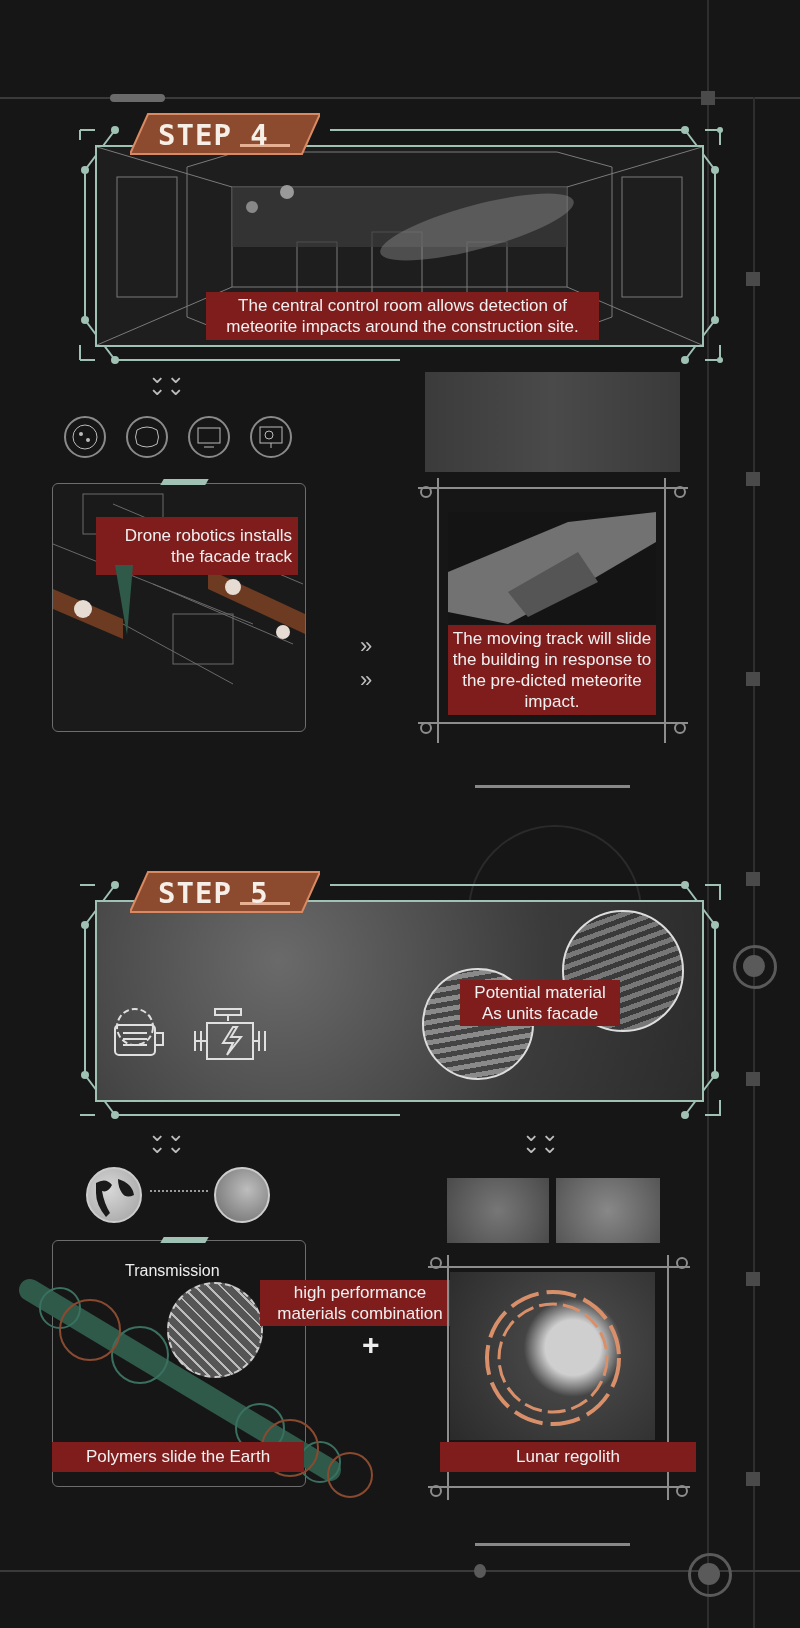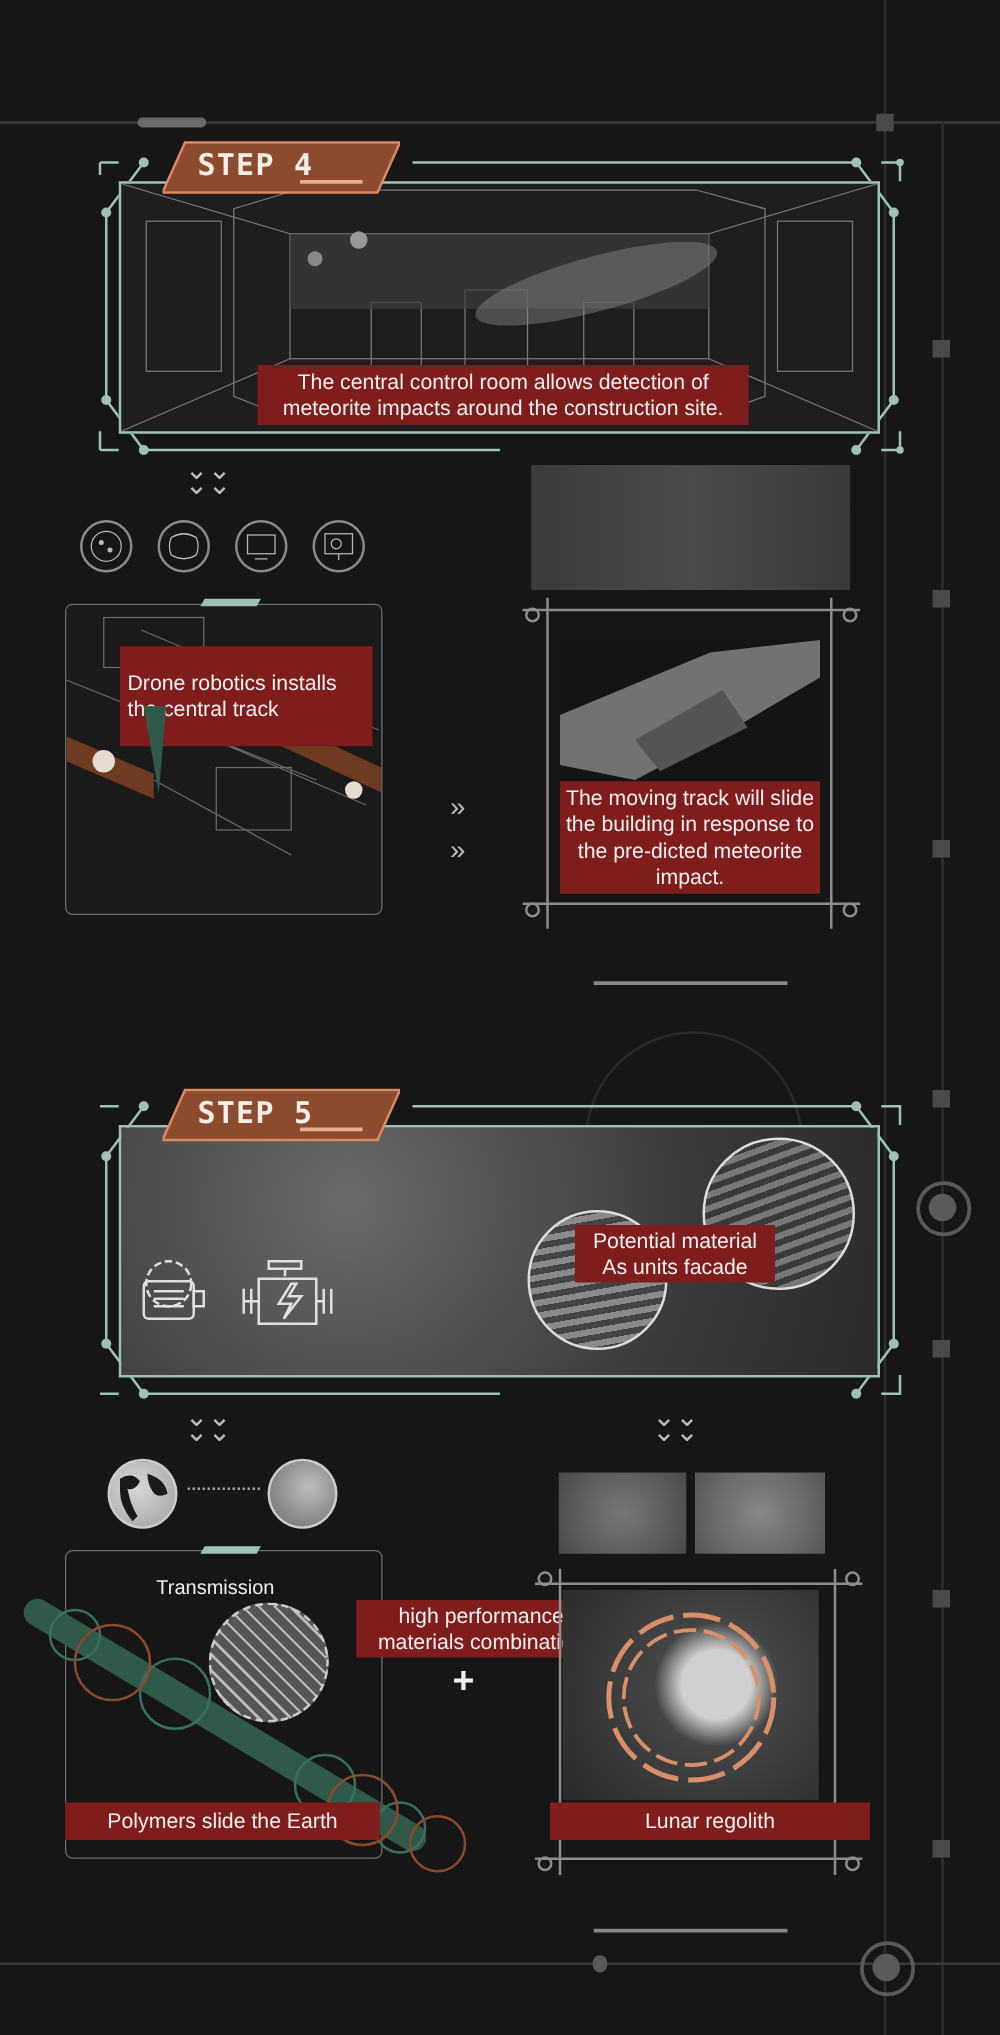--- a/index.html
+++ b/index.html
@@ -6,21 +6,21 @@
   body { width:800px; height:1628px; background:#161616; position:relative; overflow:hidden;
          font-family:"Liberation Sans", sans-serif; color:#eaeaea; }
   .abs { position:absolute; }
   .hline { position:absolute; height:2px; background:#3a3a3a; }
   .vline { position:absolute; width:2px; background:#2e2e2e; }
   .sq { position:absolute; width:14px; height:14px; background:#4a4a4a; }
   .frame { position:absolute; border:2px solid #9fc2b4; }
   .greenlabel { position:absolute; background:#7f1d1d; color:#f0f0f0; text-align:center; font-size:17px; line-height:21px; }
   .stepbadge { position:absolute; width:190px; height:44px; }
   .steptext { position:absolute; left:28px; top:6px; font-family:"DejaVu Sans Mono", monospace; font-weight:bold;
-              font-size:24px; letter-spacing:1px; color:#f6efe8; }
+              font-size:29px; letter-spacing:1px; color:#f6efe8; }
   .thin { position:absolute; border:1.5px solid #6d6d6d; border-radius:6px; }
   .chev { position:absolute; color:#bdbdbd; font-size:22px; line-height:12px; }
   .icon-c { position:absolute; width:38px; height:38px; border:2px solid #8a8a8a; border-radius:50%; }
   .photo { position:absolute; background:linear-gradient(135deg,#4a4a4a,#2a2a2a 45%,#5a5a5a 70%,#333); }
   .moon { position:absolute; background:radial-gradient(circle at 30% 30%, #6a6a6a, #3b3b3b 60%, #2b2b2b); }
   .caption { position:absolute; font-size:16px; color:#eeeeee; }
 </style>
 </head>
 <body>
 
@@ -132,23 +132,23 @@
           <rect x="30" y="10" width="80" height="40"></rect>
         </g>
       <polygon points="0,105 70,135 70,155 0,125" fill="#6d3a22"></polygon>
       <polygon points="155,85 252,130 252,150 155,105" fill="#6d3a22"></polygon>
       <circle cx="30" cy="125" r="9" fill="#e6dcd4"></circle>
         <circle cx="180" cy="103" r="8" fill="#e6dcd4"></circle>
         <circle cx="230" cy="148" r="7" fill="#e6dcd4"></circle>
     </svg>
   </div>
   <div class="abs" style="left:162px;top:479px;width:45px;height:6px;background:#9fc2b4;transform:skewX(-30deg);"></div>
-  <div class="greenlabel" style="left:96px;top:517px;width:190px;text-align:left;padding:19px 6px;">
+  <div class="greenlabel" style="left:96px;top:517px;width:190px;text-align:right;padding:8px 6px;">
     <div>Drone robotics installs</div>
-    <div>the central track</div>
+    <div>the facade track</div>
   </div>
   <div class="abs" style="left:115px;top:565px;width:0;height:0;border-left:12px solid transparent;border-right:6px solid transparent;border-top:70px solid #2f5a4a;"></div>
 
   <div class="abs" style="left:360px;top:633px;color:#bdbdbd;font-size:22px;">»</div>
   <div class="abs" style="left:360px;top:667px;color:#bdbdbd;font-size:22px;">»</div>
 
   <svg class="abs" style="left:418px;top:478px;" width="270" height="270">
     <g stroke="#8d8d8d" stroke-width="2" fill="none">
       <line x1="0" y1="10" x2="270" y2="10"></line>
         <line x1="0" y1="245" x2="270" y2="245"></line>
@@ -261,21 +261,21 @@
         <circle cx="260" cy="158" r="24"></circle>
         <circle cx="320" cy="192" r="20"></circle>
       </g>
     <g stroke="#8a4a30" stroke-width="2" fill="none">
         <circle cx="90" cy="60" r="30"></circle>
         <circle cx="290" cy="178" r="28"></circle>
         <circle cx="350" cy="205" r="22"></circle>
       </g>
   </svg>
   <div class="abs" style="left:167px;top:1282px;width:92px;height:92px;border:2px dashed #ccc;border-radius:50%;background:repeating-linear-gradient(45deg,#bbb 0 2px,#555 2px 9px),repeating-linear-gradient(-30deg,#ddd 0 2px,transparent 2px 12px);"></div>
-  <div class="greenlabel" style="left:285px;top:1280px;width:200px;padding:2px 0;">
+  <div class="greenlabel" style="left:260px;top:1280px;width:200px;padding:2px 0;">
     <div>high performance</div>
     <div>materials combination</div>
   </div>
   <div class="caption" style="left:362px;top:1328px;font-size:30px;font-weight:bold;">+</div>
   <div class="greenlabel" style="left:52px;top:1442px;width:252px;height:30px;line-height:30px;">Polymers slide the Earth</div>
 
   <svg class="abs" style="left:428px;top:1255px;" width="262" height="245">
     <g stroke="#8d8d8d" stroke-width="2" fill="none">
       <line x1="0" y1="12" x2="262" y2="12"></line>
         <line x1="0" y1="232" x2="262" y2="232"></line>

